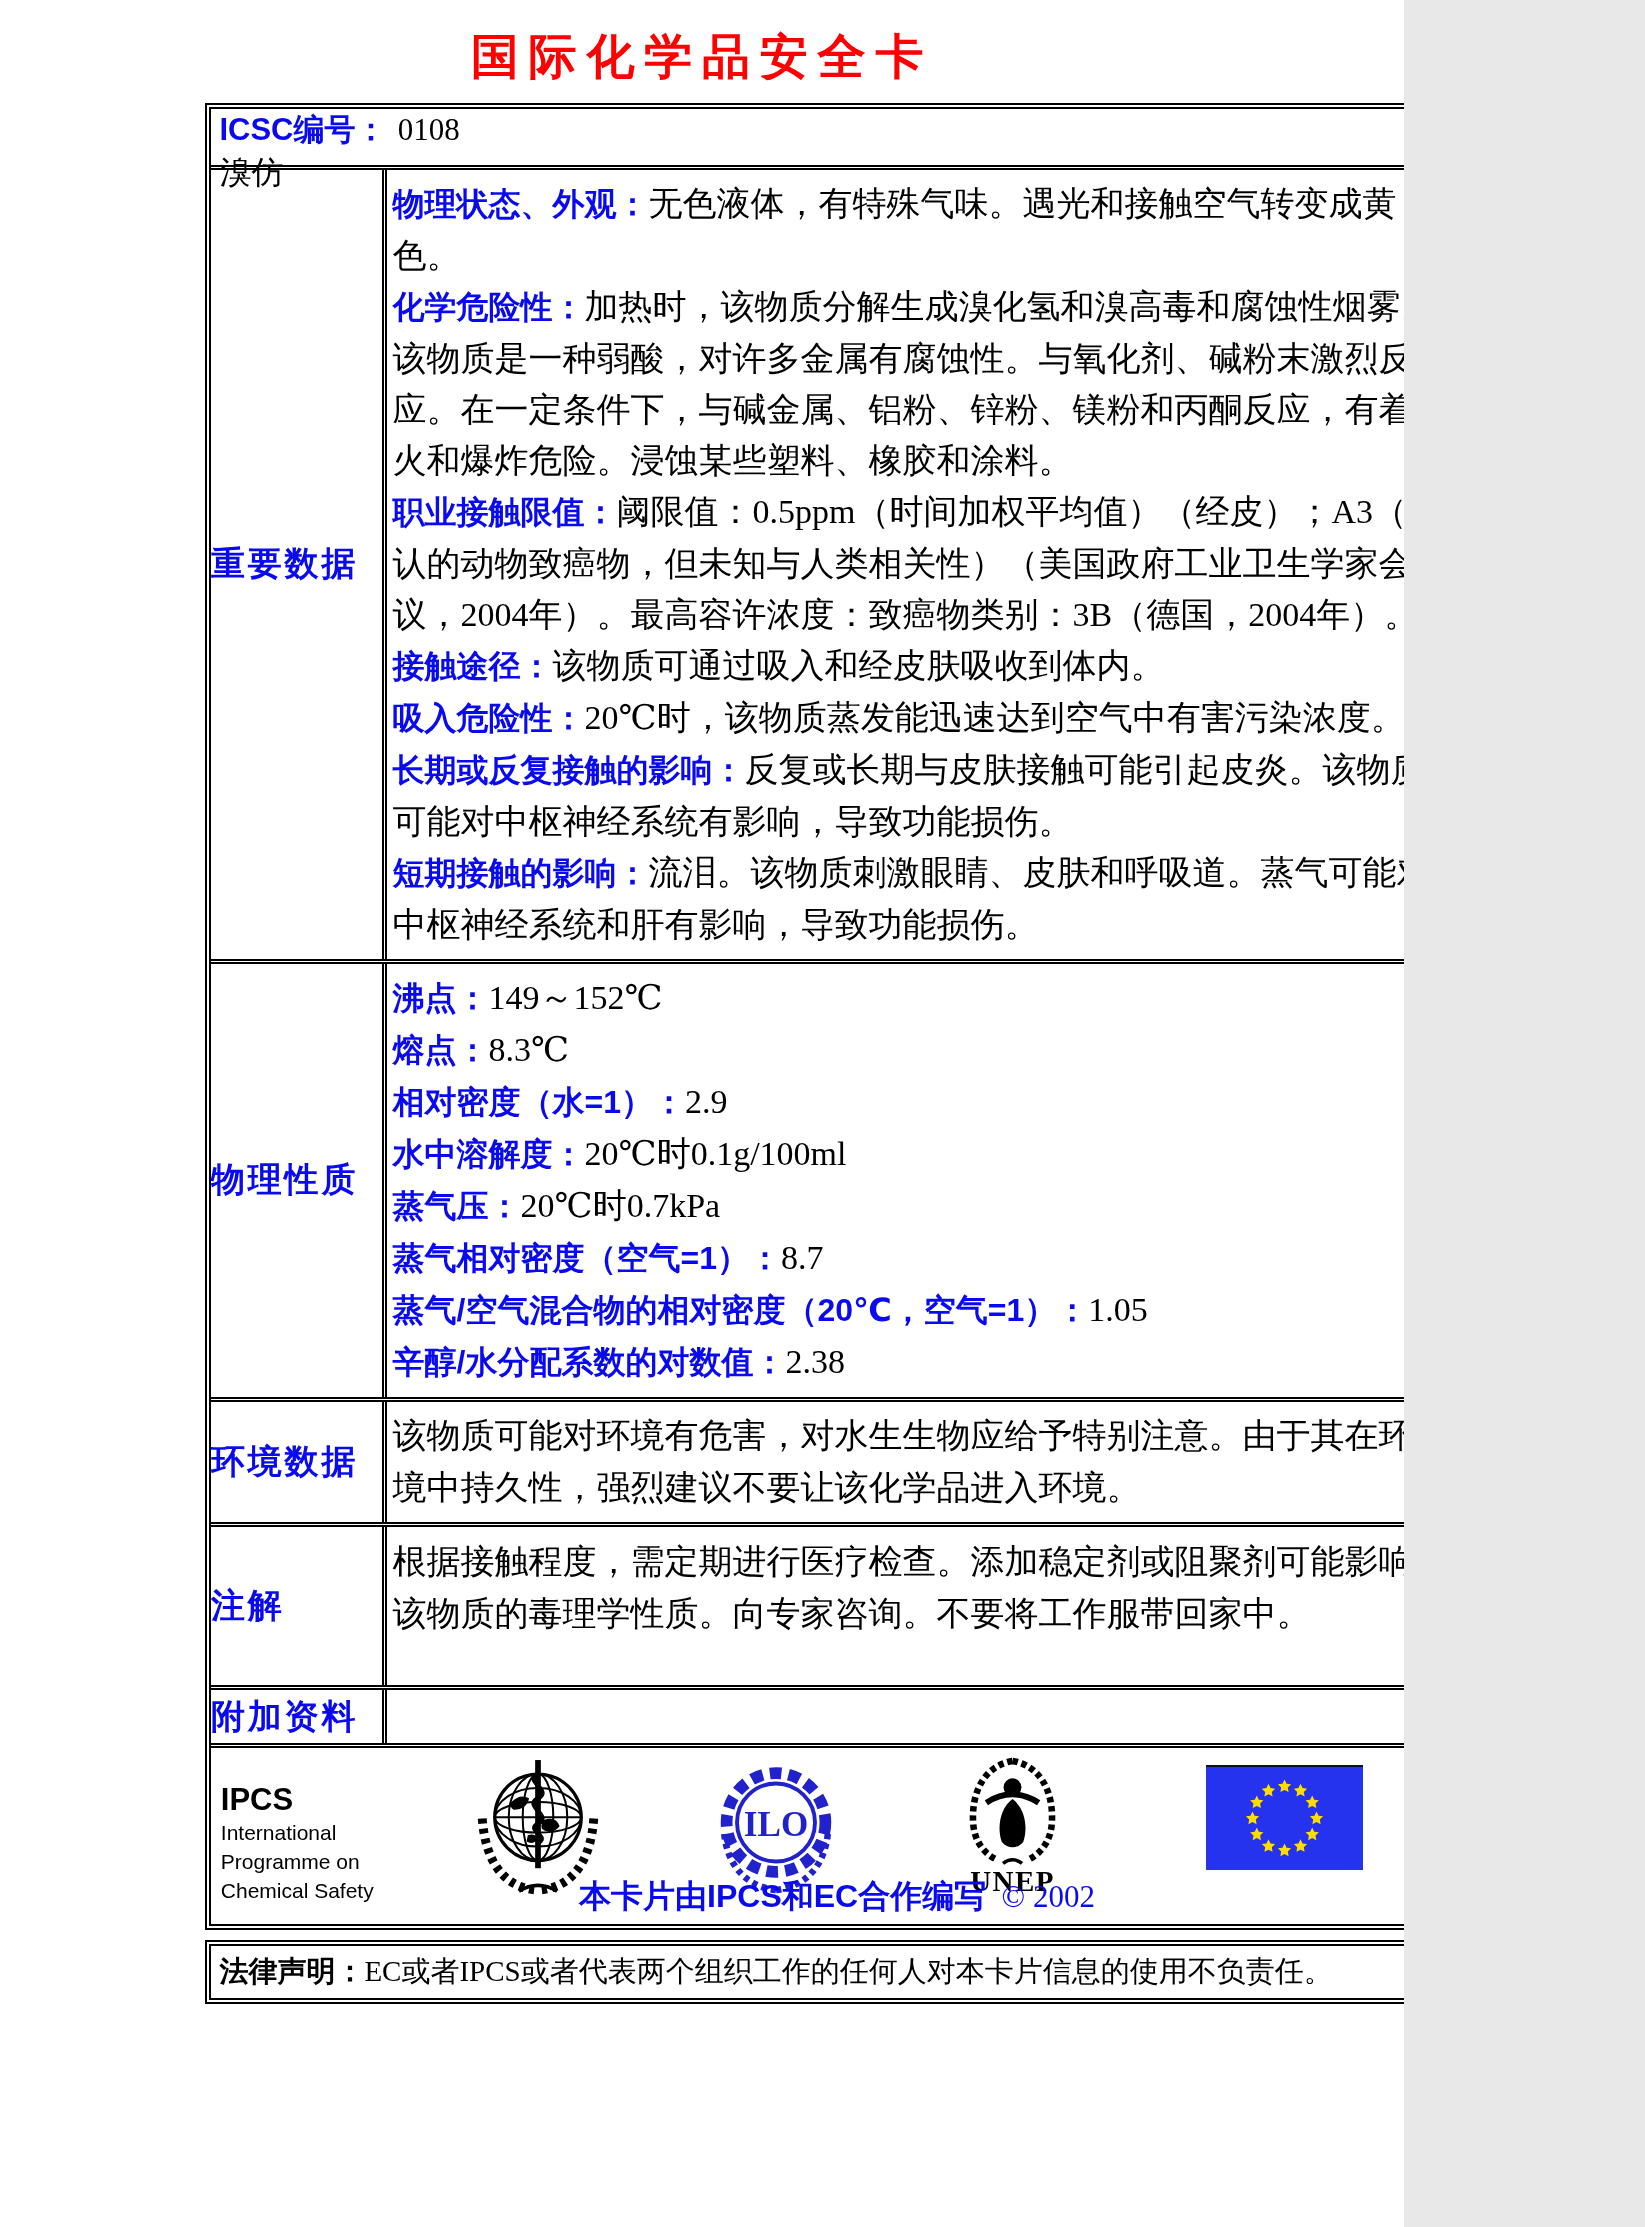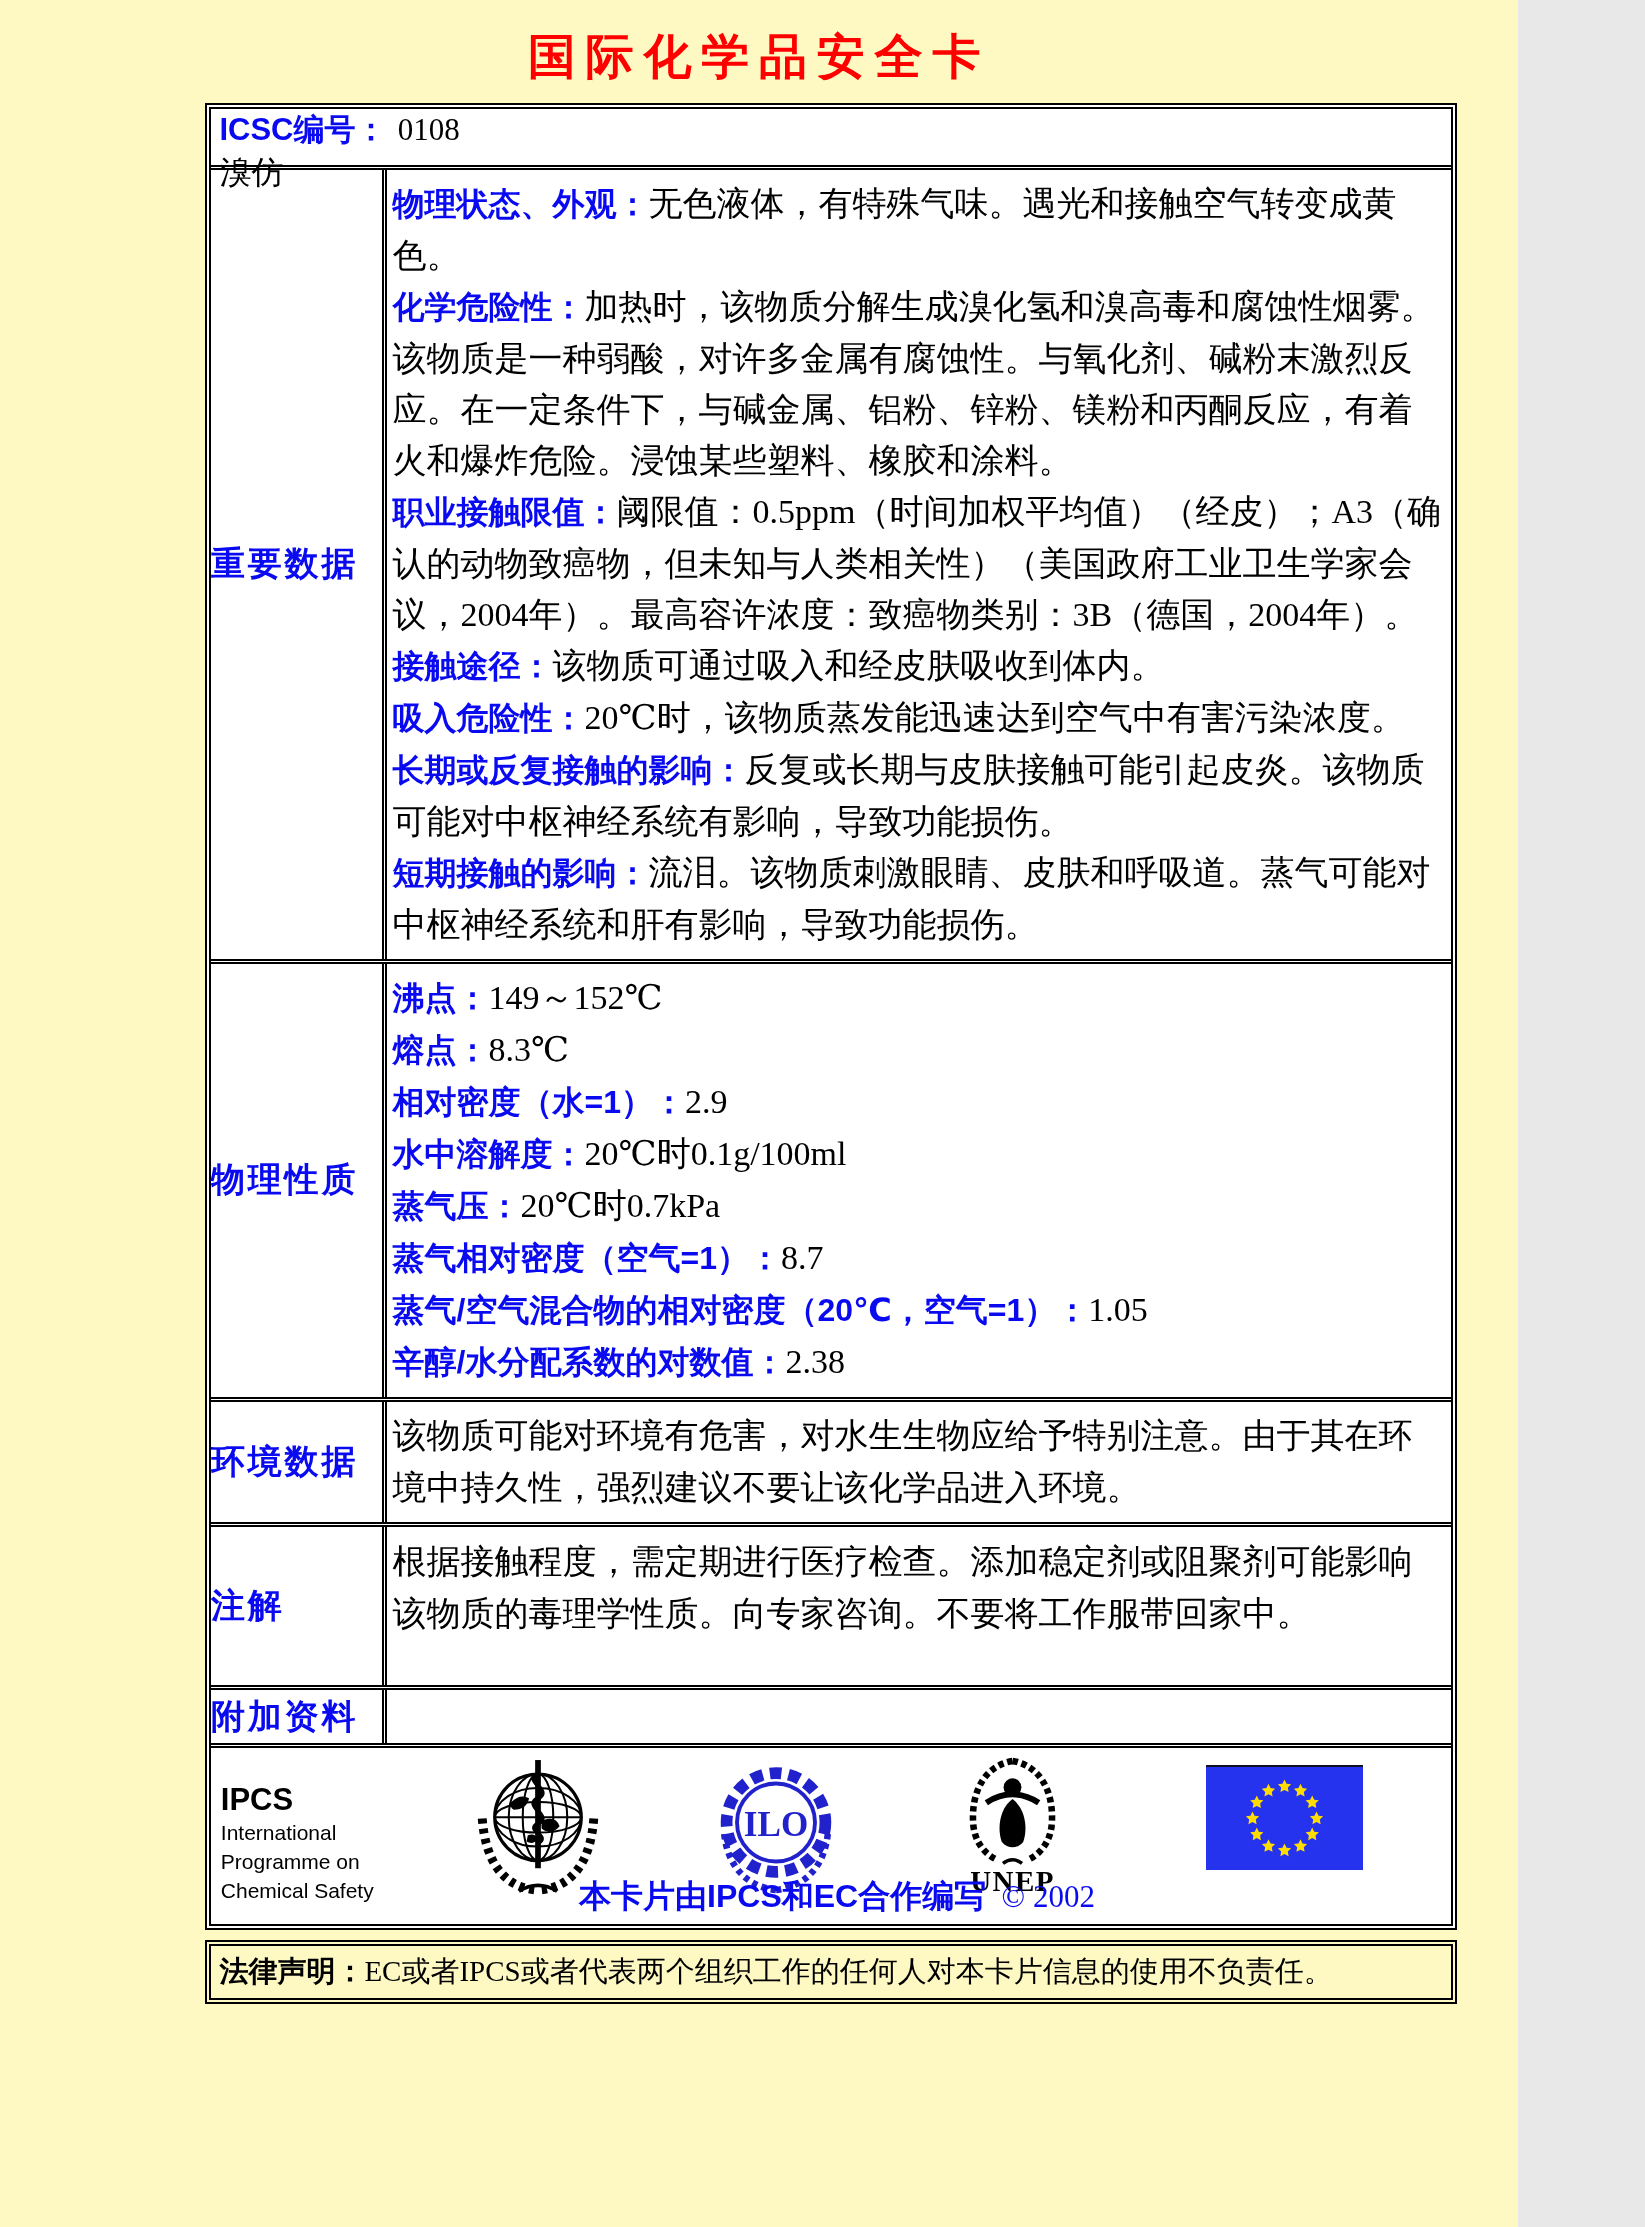--- a/index.html
+++ b/index.html
@@ -1,16 +1,16 @@
 <!DOCTYPE html>
 <html style="font-size:11.2px"><head>
 <meta charset="utf-8">
 <style>
   html,body{margin:0;padding:0;background:#e8e8e8;}
-  .page{position:relative;width:1518px;height:2227px;background:#fef9c3;overflow:hidden;
+  .page{position:relative;width:1404px;height:2227px;background:#ffffff;overflow:hidden;
         font-family:"Liberation Serif","DejaVu Serif",serif;color:#000;}
 
   .title{position:absolute;top:25px;left:0;width:100%;text-align:center;
          color:#ff0000;font-weight:bold;font-size:48px;letter-spacing:9.8px;
          font-family:"Liberation Serif","DejaVu Serif",serif;}
 
   .doc{position:absolute;left:205px;top:103px;width:1252px;}
   .card{border:6.3px double #000;background:#fff;box-sizing:border-box;}
 
   .row{display:grid;grid-template-columns:176px 1fr;border-top:5.6px double #000;}

